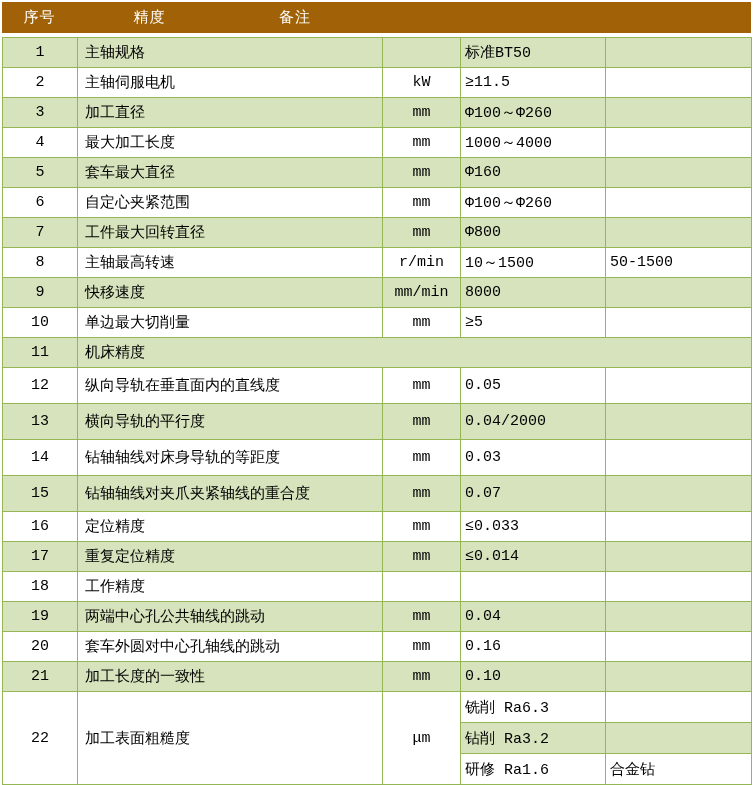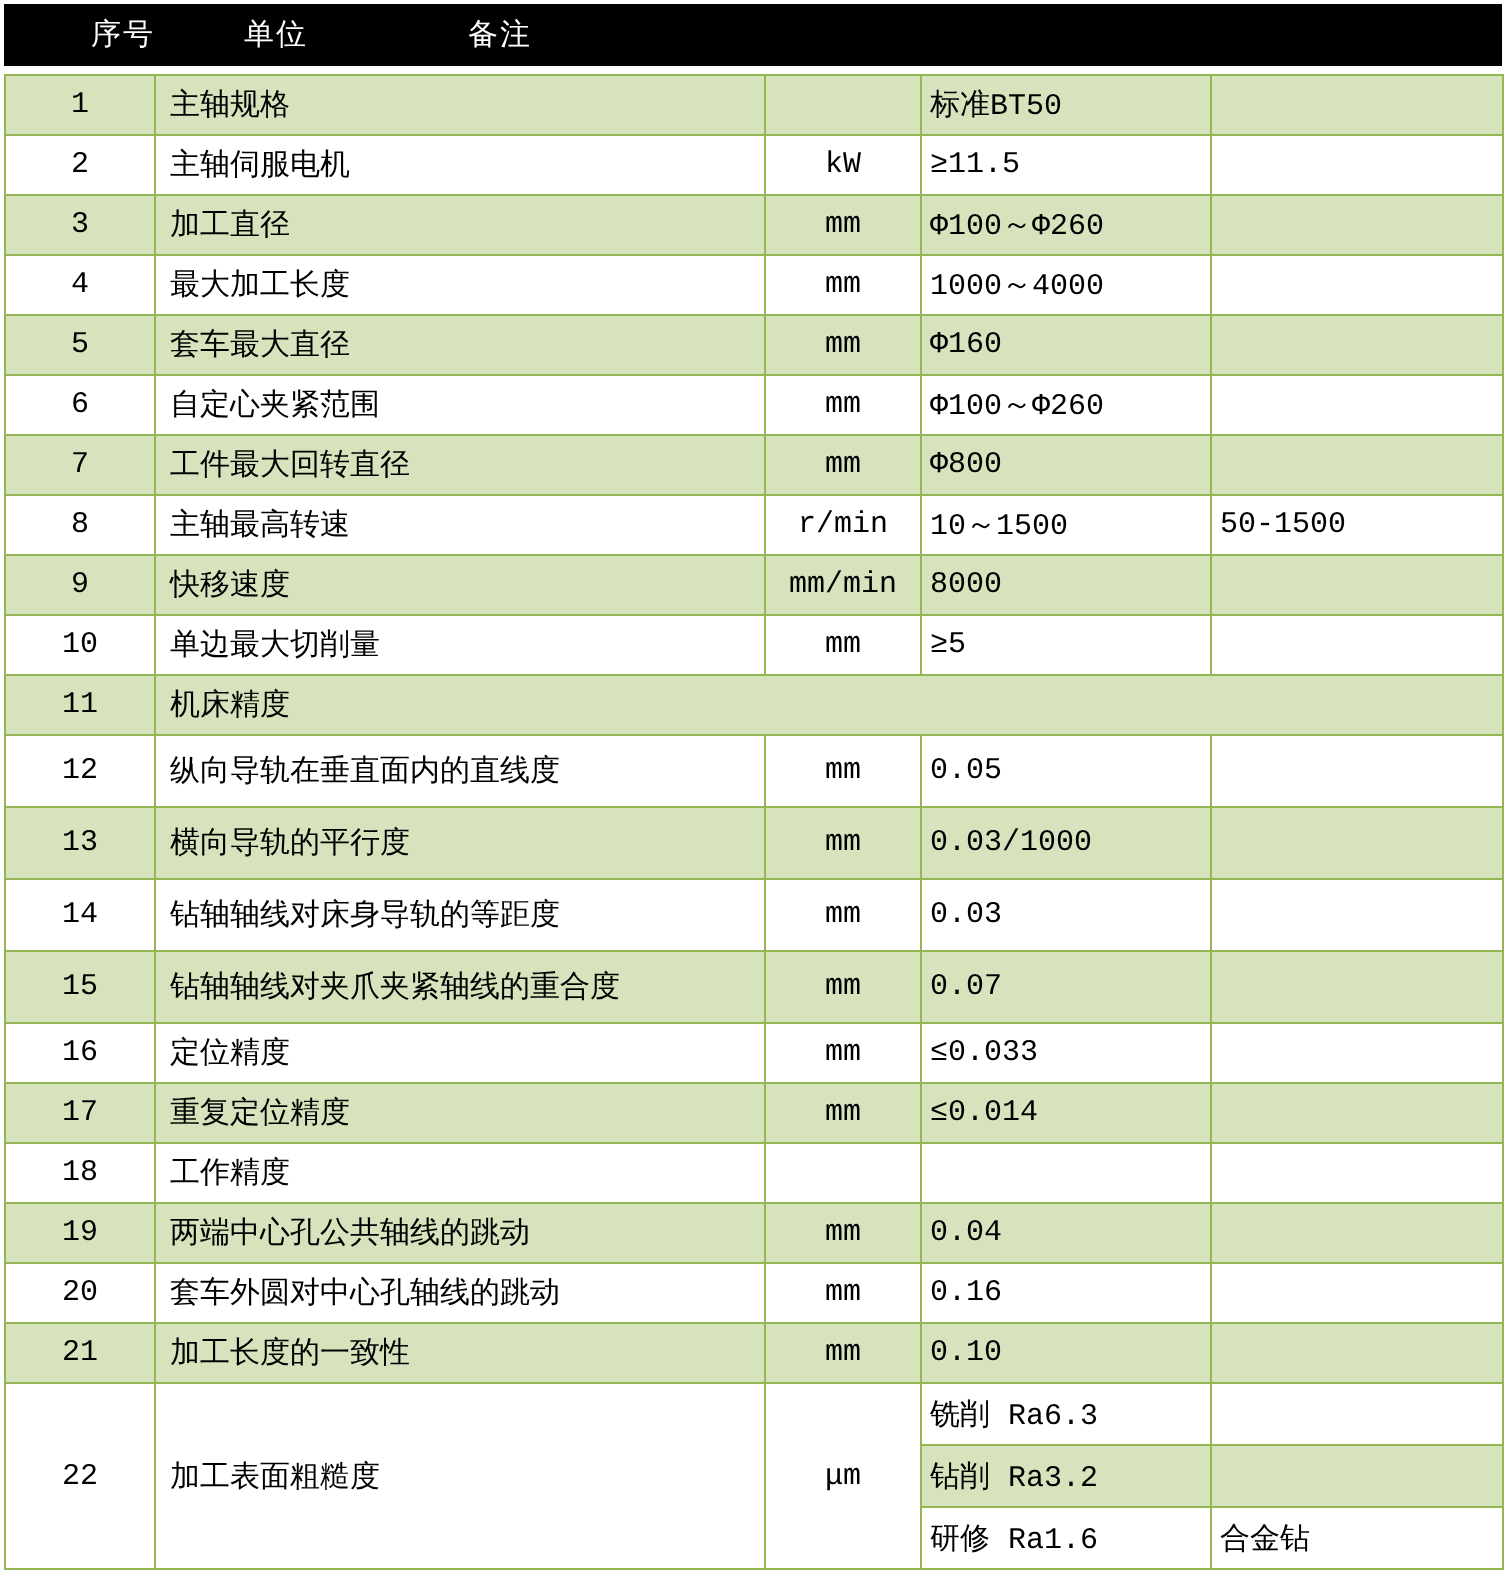--- a/index.html
+++ b/index.html
@@ -6,24 +6,23 @@
   body{
     width:753px;
     font-family:"Liberation Mono","DejaVu Sans Mono",monospace;
     font-size:15px;
     color:#000000;
   }
   .page{padding:2px;width:749px;}
   
   .thead{
     display:flex;
-    background:#000000;
+    background:#a16207;
     height:31px;
     margin-bottom:4px;
-    padding-left:22px;
   }
   .th{
     color:#ffffff;
     display:flex;
     align-items:center;
     justify-content:center;
     font-size:15px;
     letter-spacing:1px;
   }
   .w-no{width:75px;}
@@ -53,21 +52,21 @@
   .c-prec{padding-left:4px;}
   .c-rem{padding-left:4px;}
   .shade{background:#D6E3BC;}
 </style>
 </head>
 <body>
 
 <div class="page">
   <div class="thead">
     <div class="th w-no">序号</div>
-    <div class="th w-unit">单位</div>
+    <div class="th w-prec">精度</div>
     <div class="th w-rem">备注</div>
   </div>
   <table class="body">
     <colgroup>
       <col style="width:75px">
       <col style="width:305px">
       <col style="width:78px">
       <col style="width:145px">
       <col style="width:146px">
     </colgroup>
@@ -150,21 +149,21 @@
           <td class="c-no">12</td>
           <td class="c-item">纵向导轨在垂直面内的直线度</td>
           <td class="c-unit">mm</td>
           <td class="c-prec">0.05</td>
           <td class="c-rem"></td>
         </tr>
         <tr class="row tall">
           <td class="c-no shade">13</td>
           <td class="c-item shade">横向导轨的平行度</td>
           <td class="c-unit shade">mm</td>
-          <td class="c-prec shade">0.03/1000</td>
+          <td class="c-prec shade">0.04/2000</td>
           <td class="c-rem shade"></td>
         </tr>
         <tr class="row tall">
           <td class="c-no">14</td>
           <td class="c-item">钻轴轴线对床身导轨的等距度</td>
           <td class="c-unit">mm</td>
           <td class="c-prec">0.03</td>
           <td class="c-rem"></td>
         </tr>
         <tr class="row tall">

